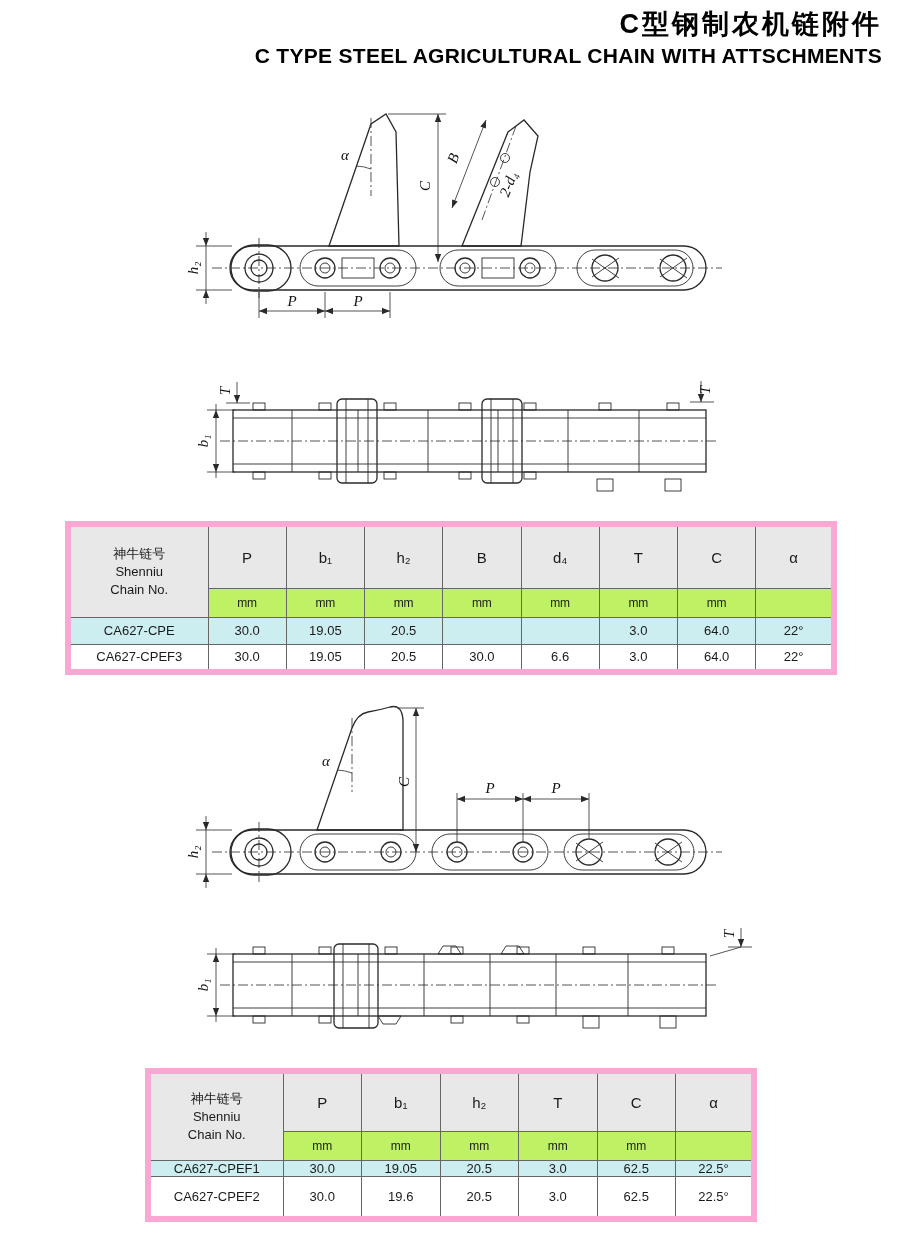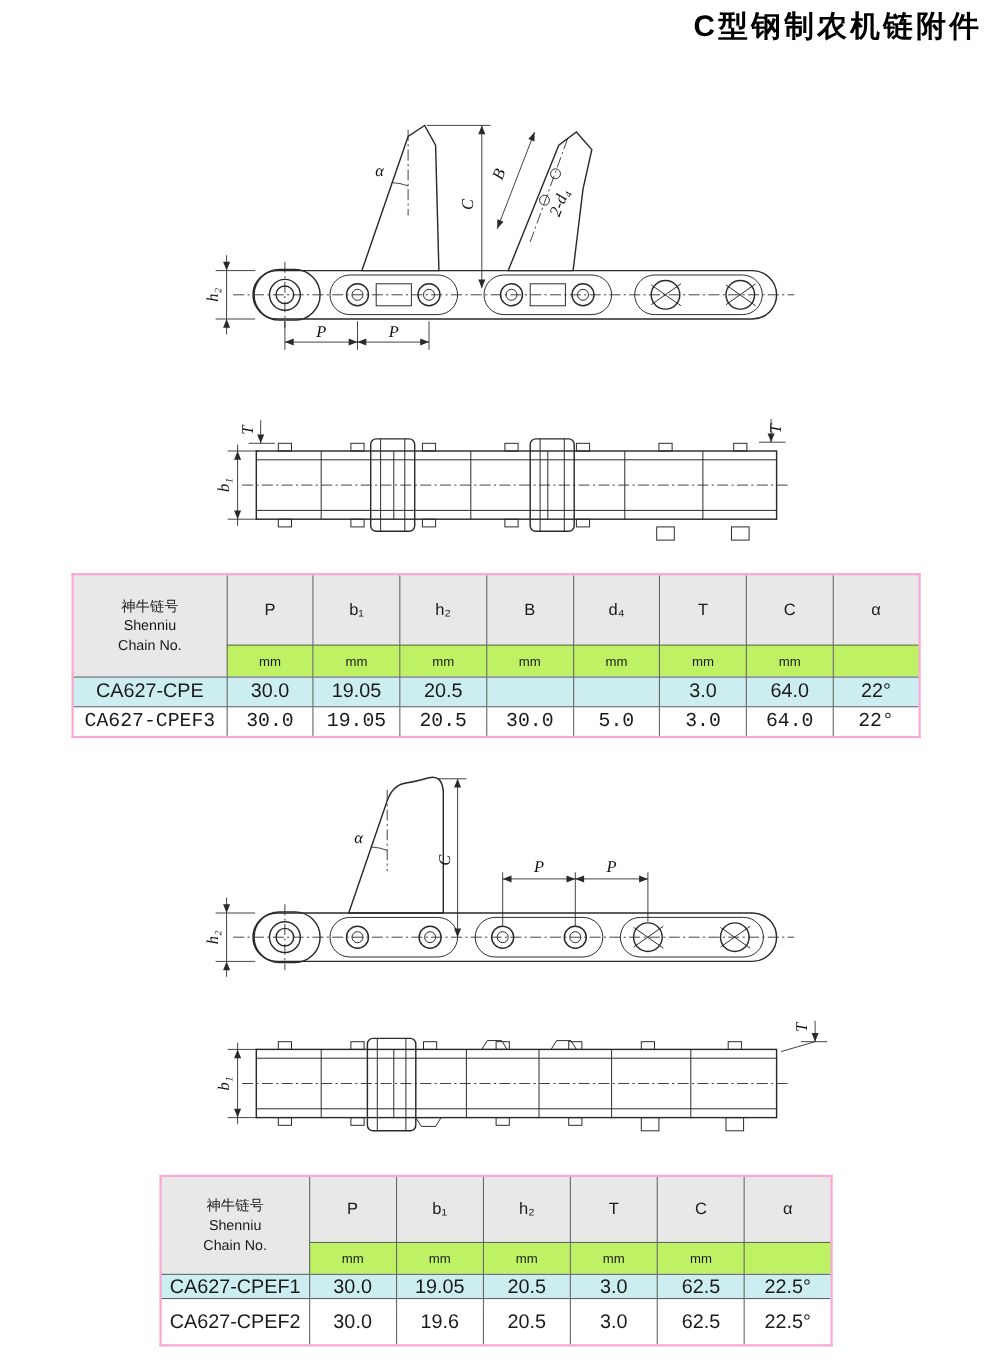--- a/index.html
+++ b/index.html
@@ -1,45 +1,46 @@
 <!DOCTYPE html>
 <html><head>
 <meta charset="utf-8">
 <style>
   html,body { margin:0; padding:0; }
   body {
     width:900px; height:1241px; position:relative; background:#ffffff;
     font-family:"Liberation Sans", sans-serif; color:#1a1a1a; overflow:hidden;
   }
-  .titles { position:absolute; top:6px; left:0; width:882px; text-align:right;padding-left:11px; }
+  .titles { position:absolute; top:6px; left:0; width:882px; text-align:right; }
   .title-zh { font-size:27px; font-weight:700; letter-spacing:3px; color:#000; }
   .title-en { font-size:21px; font-weight:700; letter-spacing:0.3px; margin-top:2px; color:#000; }
 
   svg.drawing { position:absolute; left:0; }
   .outline { fill:none; stroke:#2a2a2a; stroke-width:1.3; }
   .thin    { stroke-width:0.9; }
   .dimline { fill:none; stroke:#2a2a2a; stroke-width:0.8; }
   .dash    { stroke-dasharray:10 3 2 3; }
   .arrow   { fill:#2a2a2a; stroke:none; }
   .dimtext { font:italic 15px "Liberation Serif", serif; fill:#111; }
 
-  table.spec-table { position:absolute; border-collapse:collapse; table-layout:fixed; background:#fff; border:2px solid #f9a8d4; }
+  table.spec-table { position:absolute; border-collapse:collapse; table-layout:fixed; background:#fff; border:6px solid #f9a8d4; }
   .spec-table td { border:1px solid #666; text-align:center; vertical-align:middle; padding:0; color:#1a1a1a; }
   .spec-table tr.hdr td { background:#e8e8e8; }
   .spec-table tr.units td { background:#bef264; font-size:12px; height:28px; }
   .namehead { font-size:13px; line-height:1.35; }
   .colhead { font-size:15px; }
-  .spec-table tr.data td { font-size:18px; }
+  .spec-table tr.data td { font-size:13px; }
   .spec-table tr.hl td { background:#cdeef0; }
 </style>
 </head>
 <body>
 
 <header class="titles">
   <div class="title-zh">C型钢制农机链附件</div>
+  <div class="title-en">C TYPE STEEL AGRICULTURAL CHAIN WITH ATTSCHMENTS</div>
 </header>
 
 <svg class="drawing" style="top:85px;" width="900" height="260" viewBox="0 85 900 260">
   <g>
     <line class="dimline dash" x1="212" y1="268" x2="722" y2="268"></line>
     <line class="dimline dash" x1="259" y1="238" x2="259" y2="298"></line>
   </g>
   <g>
     <rect class="outline" x="230" y="246" width="476" height="44" rx="22"></rect>
     <rect class="outline" x="231" y="245" width="60" height="46" rx="23"></rect>
@@ -216,27 +217,27 @@
       <td>CA627-CPE</td>
       <td>30.0</td>
       <td>19.05</td>
       <td>20.5</td>
       <td></td>
       <td></td>
       <td>3.0</td>
       <td>64.0</td>
       <td>22°</td>
     </tr>
-    <tr class="data" style="height:28px;font-family:Liberation Mono, monospace;">
+    <tr class="data" style="height:28px;">
       <td>CA627-CPEF3</td>
       <td>30.0</td>
       <td>19.05</td>
       <td>20.5</td>
       <td>30.0</td>
-      <td>5.0</td>
+      <td>6.6</td>
       <td>3.0</td>
       <td>64.0</td>
       <td>22°</td>
     </tr>
   </tbody>
 </table>
 
 <svg class="drawing" style="top:700px;" width="900" height="210" viewBox="0 700 900 210">
   <g>
     <line class="dimline dash" x1="212" y1="852" x2="722" y2="852"></line>

